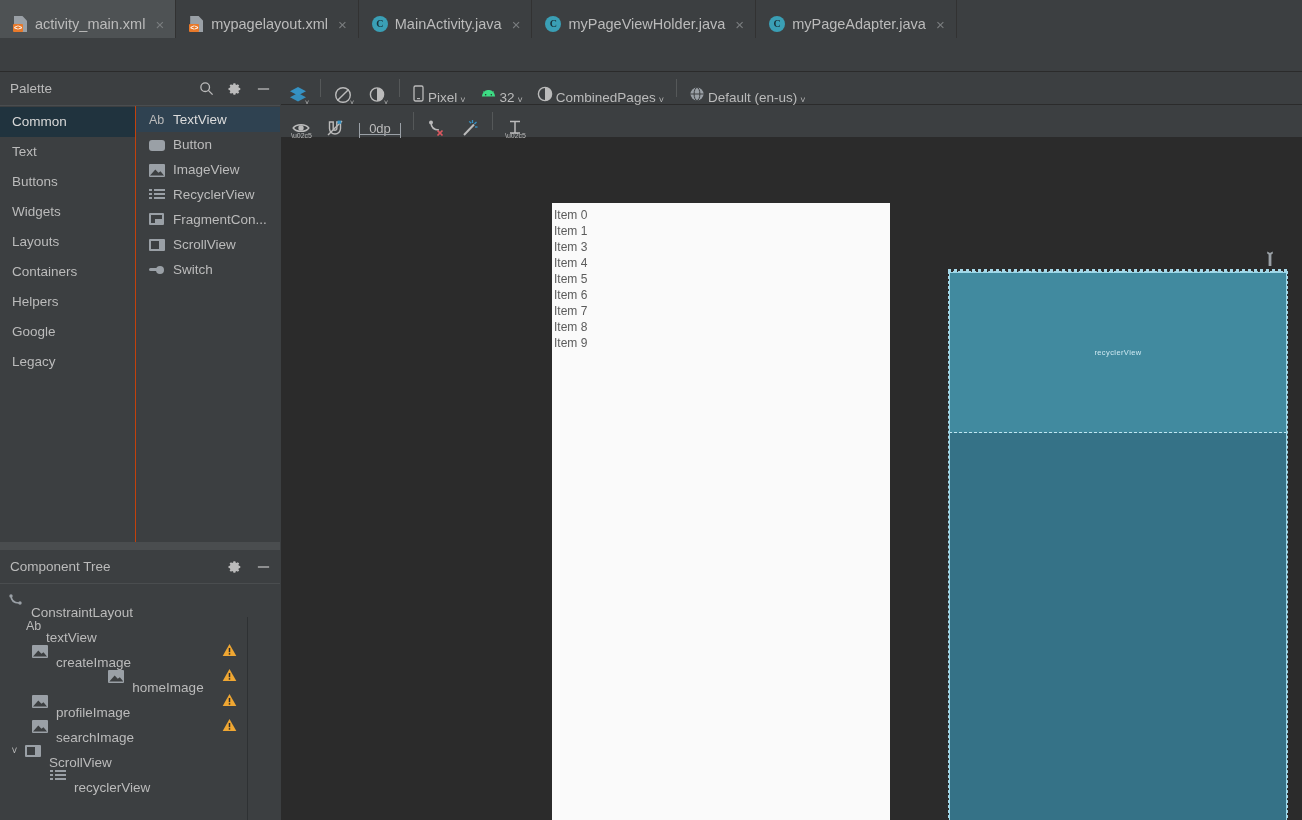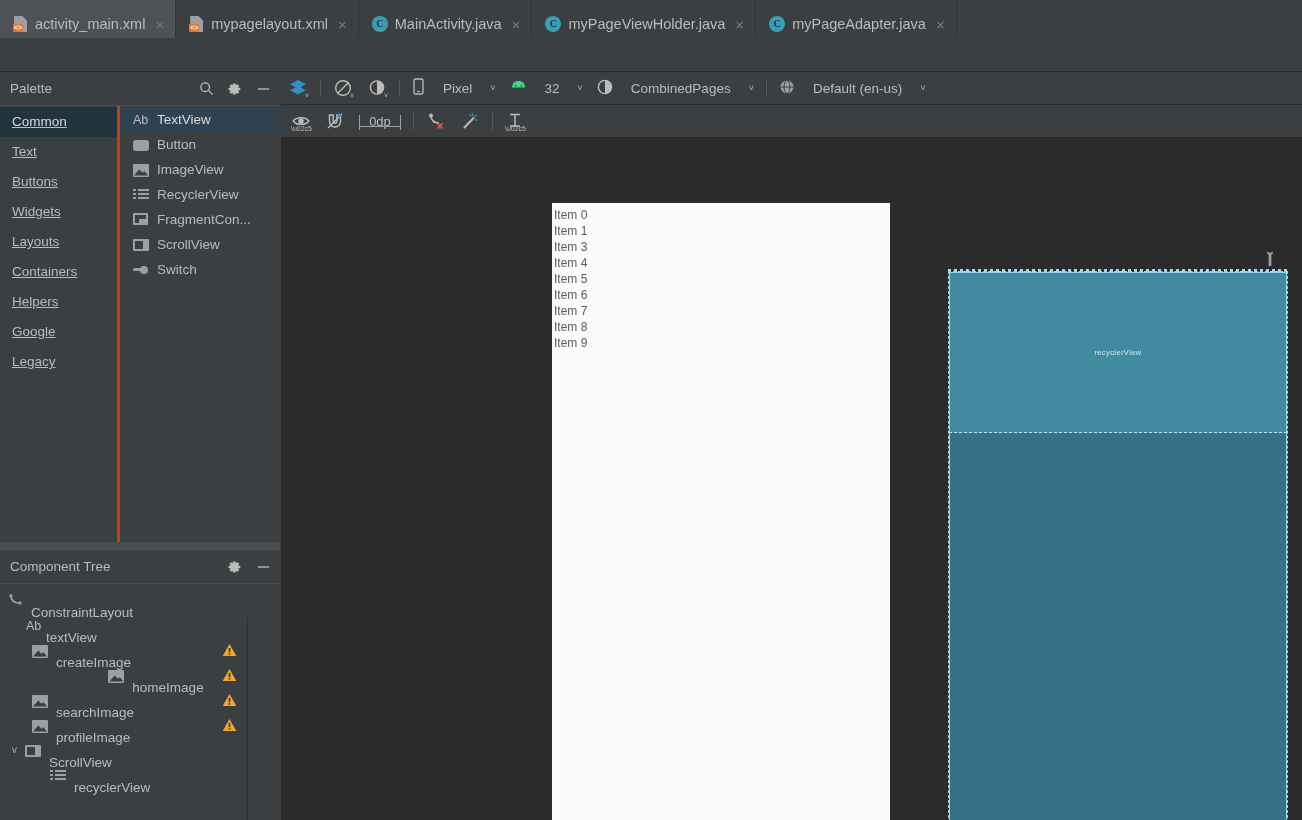--- a/index.html
+++ b/index.html
@@ -75,23 +75,22 @@
 
   svg.icn { display: block; }
 
   
   #palette-body {
     position: absolute; left: 0; top: 33px; width: 280px; height: 437px;
     display: flex;
     border-top: 1px solid #4a4d4f;
   }
   #palette-groups {
-    width: 120px; background: #3c3f41; padding-top: 1px;
-    border-right: 3px solid #c2410c;
-    text-decoration: underline;
+    width: 136px; background: #3c3f41; padding-top: 1px;
+    border-right: 1px solid #c2410c;
   }
   .pgroup {
     height: 30px; line-height: 30px; padding-left: 12px;
     font-size: 13.5px; color: #bbbbbb;
   }
   .pgroup.selected { background: #20333e; color: #d8d8d8; }
   #palette-items { flex: 1 1 auto; background: #3c3f41; padding-top: 1px; }
   .pitem {
     height: 25px; display: flex; align-items: center; gap: 7px;
     padding-left: 13px; font-size: 13.5px; color: #bbbbbb;
@@ -181,21 +180,21 @@
     position:absolute;left:0;top:0;width:1021px;height:33px;
     background:#3c3f41; display:flex; align-items:center; gap:0px;
     border-bottom:1px solid #2b2b2b;
   }
   #toolbar2{
     position:absolute;left:0;top:33px;width:1021px;height:33px;
     background:#3c3f41; display:flex; align-items:center;
     border-bottom:1px solid #2b2b2b;
   }
   .tb-btn{
-    height:33px;display:flex;align-items:center;gap:18px;
+    height:33px;display:flex;align-items:flex-end;gap:3px;
     padding:0 7px; font-size:13.5px;color:#bbbbbb;white-space:nowrap;
   }
   .tb-sep{ width:1px;height:18px;background:#555859;margin:0 5px; }
   .caret{ font-size:9px; color:#bbbbbb; line-height:1; }
   .mini-caret{
     position:absolute;right:-1px;bottom:-1px;font-size:7px;color:#bbbbbb;line-height:1;
   }
   .tb-icowrap{ position:relative; width:20px; height:20px; }
 
   #dp-box{
@@ -434,35 +433,35 @@
               <rect x="7.2" y="5.3" width="1.6" height="4.6" fill="#2b2b2b"></rect>
               <rect x="7.2" y="10.9" width="1.6" height="1.6" fill="#2b2b2b"></rect>
             </svg>
         </span>
       </div>
 
       <div class="trow" style="padding-left:32px;">
         <span class="ic-box">
             <span class="ic-image" style="position:absolute;left:0;top:1px;"></span>
           </span>
-        <span class="tlabel">searchImage</span>
+        <span class="tlabel">profileImage</span>
         <span class="warn">
           <svg width="15" height="14" viewBox="0 0 16 15">
               <path d="M8 1 L15.3 14 L0.7 14 Z" fill="#f0a732"></path>
               <rect x="7.2" y="5.3" width="1.6" height="4.6" fill="#2b2b2b"></rect>
               <rect x="7.2" y="10.9" width="1.6" height="1.6" fill="#2b2b2b"></rect>
             </svg>
         </span>
       </div>
 
       <div class="trow" style="padding-left:32px;">
         <span class="ic-box">
             <span class="ic-image" style="position:absolute;left:0;top:1px;"></span>
           </span>
-        <span class="tlabel">profileImage</span>
+        <span class="tlabel">searchImage</span>
         <span class="warn">
           <svg width="15" height="14" viewBox="0 0 16 15">
               <path d="M8 1 L15.3 14 L0.7 14 Z" fill="#f0a732"></path>
               <rect x="7.2" y="5.3" width="1.6" height="4.6" fill="#2b2b2b"></rect>
               <rect x="7.2" y="10.9" width="1.6" height="1.6" fill="#2b2b2b"></rect>
             </svg>
         </span>
       </div>
 
       <div class="trow" style="padding-left:8px;">

